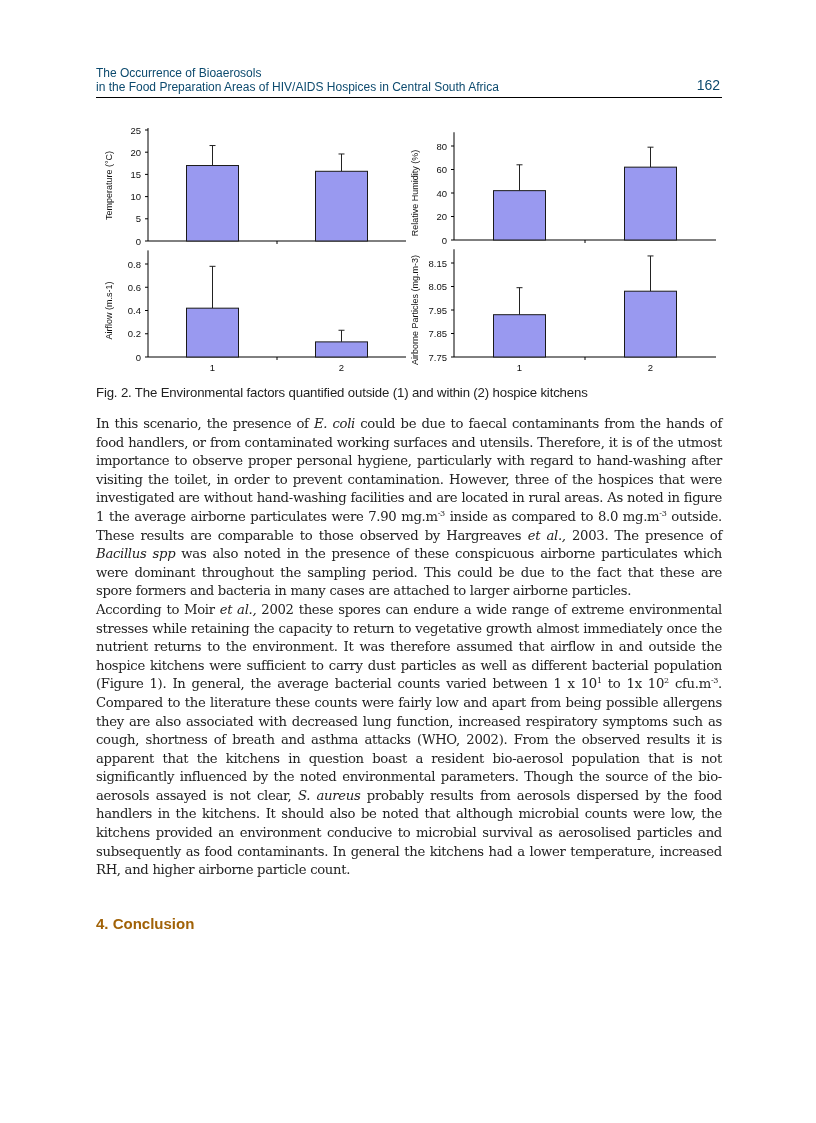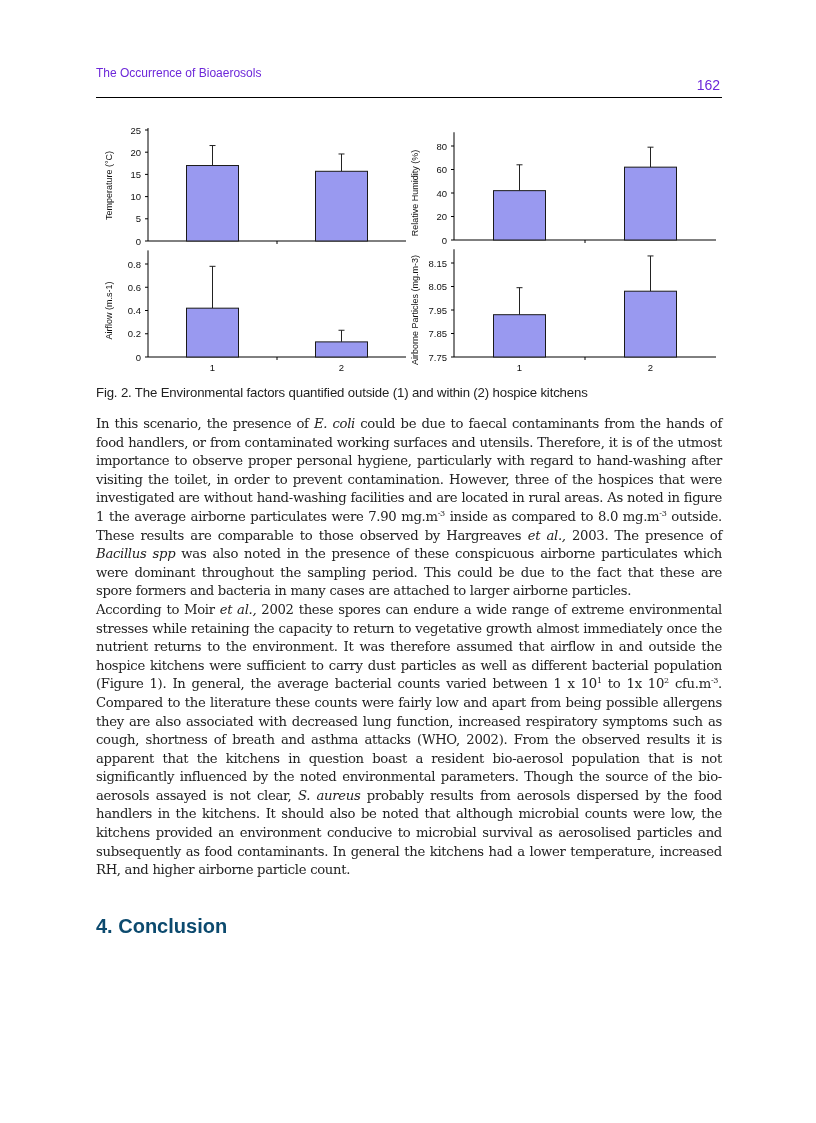--- a/index.html
+++ b/index.html
@@ -1,49 +1,50 @@
 <!DOCTYPE html>
 <html><head>
 <meta charset="utf-8">
 <style>
   html, body { margin: 0; padding: 0; background: #ffffff; }
   body { width: 816px; height: 1123px; position: relative; overflow: hidden; }
   .page { position: absolute; left: 0; top: 0; width: 816px; height: 1123px; background: #fff; }
 
   .running-head { position: absolute; left: 96px; top: 67px; width: 626px; height: 32px;
-    font-family: "Liberation Sans", sans-serif; font-size: 12px; color: #6d28d9; line-height: 13.5px; }
+    font-family: "Liberation Sans", sans-serif; font-size: 12px; color: #0c4a6e; line-height: 13.5px; }
   .running-head .rh-line { display: block; white-space: nowrap; }
   .running-head .page-num { position: absolute; right: 2px; top: 12px; font-size: 14px; }
   .rule { position: absolute; left: 96px; top: 97px; width: 626px; height: 0; border-top: 1.5px solid #000; }
 
   .figure { position: absolute; left: 96px; top: 118px; width: 626px; height: 262px; }
   .figure svg { position: absolute; left: 0; top: 0; }
 
   .caption { position: absolute; left: 96px; top: 385px; width: 626px;
     font-family: Liberation Sans, sans-serif; font-size: 13.2px; color: #222; white-space: nowrap; letter-spacing: -0.15px; }
 
   .body-text { position: absolute; left: 96px; width: 626px;
     font-family: "DejaVu Serif", serif; font-size: 13.2px; line-height: 18.6px; color: #222;
     text-align: justify; letter-spacing: -0.3px; word-spacing: 0px; }
   .body-text p { margin: 0; }
   .body-text i { font-style: italic; }
   sup { font-size: 8px; line-height: 0; vertical-align: 5px; }
 
   .para1 { top: 415px; }
   .section-heading { position: absolute; left: 96px; top: 915px;
-    font-family: "Liberation Sans", sans-serif; font-weight: bold; font-size: 20px; color: #0c4a6e; }
+    font-family: "Liberation Sans", sans-serif; font-weight: bold; font-size: 15px; color: #a16207; }
   .para3 { top: 944px; }
 </style>
 </head>
 <body>
 
 <div class="page">
 
   <div class="running-head">
     <span class="rh-line">The Occurrence of Bioaerosols</span>
+    <span class="rh-line">in the Food Preparation Areas of HIV/AIDS Hospices in Central South Africa</span>
     <span class="page-num">162</span>
   </div>
   <div class="rule"></div>
 
   <div class="figure">
     <svg id="fig-svg" width="626" height="262" viewBox="0 0 626 262">
         <g>
           <line x1="52" y1="10" x2="52" y2="123" stroke="#000" stroke-width="1"></line>
           <line x1="52" y1="123" x2="310" y2="123" stroke="#000" stroke-width="1"></line>
           <line x1="49" y1="123" x2="52" y2="123" stroke="#000" stroke-width="1"></line>

